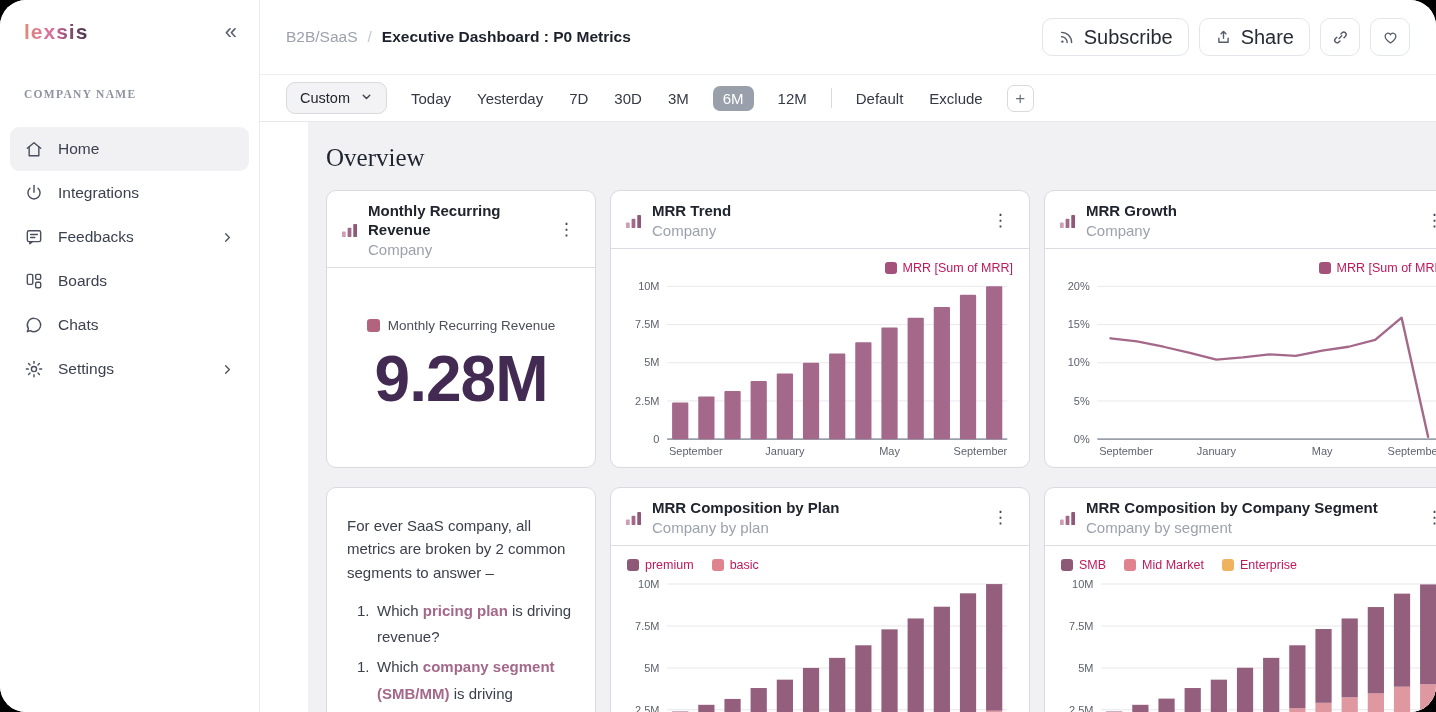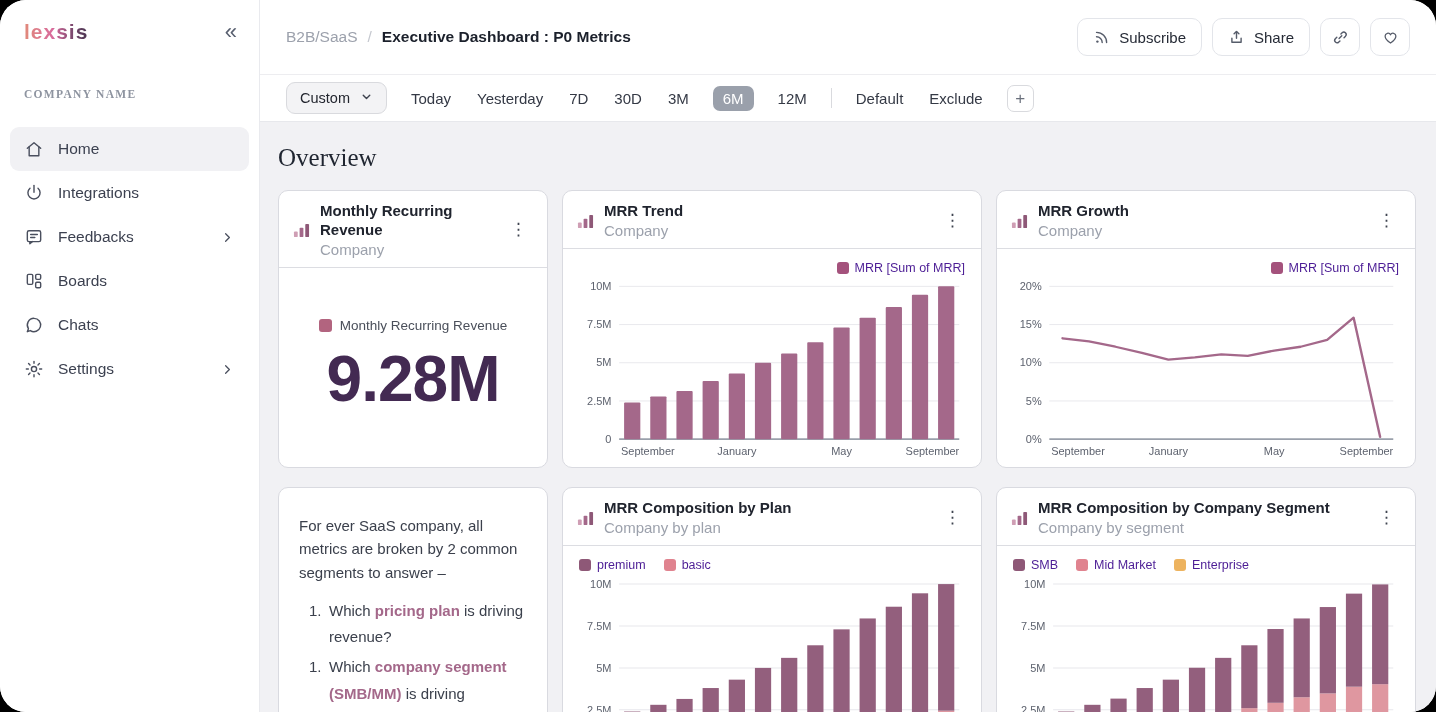--- a/index.html
+++ b/index.html
@@ -25,61 +25,61 @@
   
   .main { flex:1; display:flex; flex-direction:column; min-width:0; }
   .topbar { height:75px; display:flex; align-items:center; justify-content:space-between;
             padding:0 26px; border-bottom:1px solid #ededf0; background:#fff; }
   .breadcrumb { display:flex; align-items:center; gap:10px; font-size:15.5px; }
   .bc-parent { color:#9ca1ac; cursor:pointer; }
   .bc-sep { color:#c5c8cf; }
   .bc-current { color:#1b202b; font-weight:600; }
   .actions { display:flex; align-items:center; gap:10px; }
   .btn { display:flex; align-items:center; gap:9px; height:38px; padding:0 15px; background:#fff;
-         border:1px solid #e3e5ea; border-radius:10px; font-size:15px; font-weight:500; color:#262b36; cursor:pointer;
+         border:1px solid #e3e5ea; border-radius:10px; font-size:20px; font-weight:500; color:#262b36; cursor:pointer;
          font-family:"Liberation Sans", sans-serif; }
   .btn.icon-only { width:40px; padding:0; justify-content:center; }
   .btn svg { color:#565c6a; }
 
   
   .filterbar { height:47px; display:flex; align-items:center; gap:22px; padding:0 26px;
                background:#fff; border-bottom:1px solid #e7e8ec; }
   .custom-dd { display:flex; gap:10px; background:#f3f3f5; border:1px solid #d9dade;
                border-radius:9px; padding:7px 13px; font-size:14.5px; color:#23262f; cursor:pointer;
                font-family:"Liberation Sans", sans-serif; }
   .preset { font-size:15px; color:#343945; cursor:pointer; padding:4px 2px; }
   .preset.selected { background:#9aa0ab; color:#fff; border-radius:7px; padding:4px 10px; }
   .presets, .modes { display:flex; align-items:center; gap:22px; }
   .vdiv { width:1px; height:20px; background:#d9dade; }
   .add-btn { width:27px; height:27px; border:1px solid #d9dade; border-radius:7px; background:#fff;
              color:#6a707c; font-size:17px; line-height:1; cursor:pointer; display:flex; align-items:center; justify-content:center; }
 
   
-  .content { flex:1; background:#f1f1f4; padding:20px 18px 0; overflow:hidden; }
+  .content { flex:1; background:#f1f1f4; padding:20px 18px 0; overflow:hidden;margin-left:48px; }
   .overview-title { font-family:"Liberation Serif", serif; font-weight:500; font-size:25px; color:#1f2530; margin:2px 0 18px; }
   .grid { display:grid; grid-template-columns:270px 420px 420px; gap:19px 14px; }
 
   .card { background:#fff; border:1px solid #d9dae0; border-radius:10px; height:278px; overflow:hidden;
           display:flex; flex-direction:column; }
   .card-header { display:flex; align-items:center; gap:10px; padding:11px 14px 9px; border-bottom:1px solid #dcdde2; }
   .card-header .bars-ic { display:flex; margin-top:2px; }
   .card-titles { flex:1; min-width:0; }
   .card-title { font-size:15px; font-weight:600; color:#20242e; line-height:1.25; }
   .card-sub { font-size:15px; color:#9ca1ac; margin-top:1px; }
   .kebab { color:#3f4450; font-size:17px; cursor:pointer; padding:2px 6px; letter-spacing:0; }
   .card-body { flex:1; padding:8px 16px 6px; display:flex; flex-direction:column; min-height:0; }
 
   
   .metric-body { align-items:center; justify-content:center; gap:14px; }
   .metric-legend { display:flex; align-items:center; gap:8px; font-size:13.5px; color:#4a4f5a; }
   .sw { width:13px; height:13px; border-radius:3px; display:inline-block; }
   .big-number { font-size:64px; font-weight:700; color:#432a52; letter-spacing:-1px; line-height:1; margin-bottom:8px; }
 
   
-  .legend-row { display:flex; align-items:center; gap:18px; font-size:12.5px; color:#4c1d95; min-height:22px; }
+  .legend-row { display:flex; align-items:center; gap:18px; font-size:12.5px; color:#be185d; min-height:22px; }
   .legend-row.right { justify-content:flex-end; }
   .lg-item { display:flex; align-items:center; gap:6px; }
   .lg-sw { width:12px; height:12px; border-radius:3px; display:inline-block; }
   .chart-svg { width:100%; flex:1; }
   .tick { font-family:"Liberation Sans", sans-serif; font-size:11.5px; fill:#5d626e; }
 
   
   .note-body { padding:26px 20px; font-size:15px; color:#3b404c; line-height:1.55; }
   .note-intro { margin-bottom:14px; }
   .note-item { display:flex; gap:8px; margin:0 0 4px 10px; line-height:1.75; }

